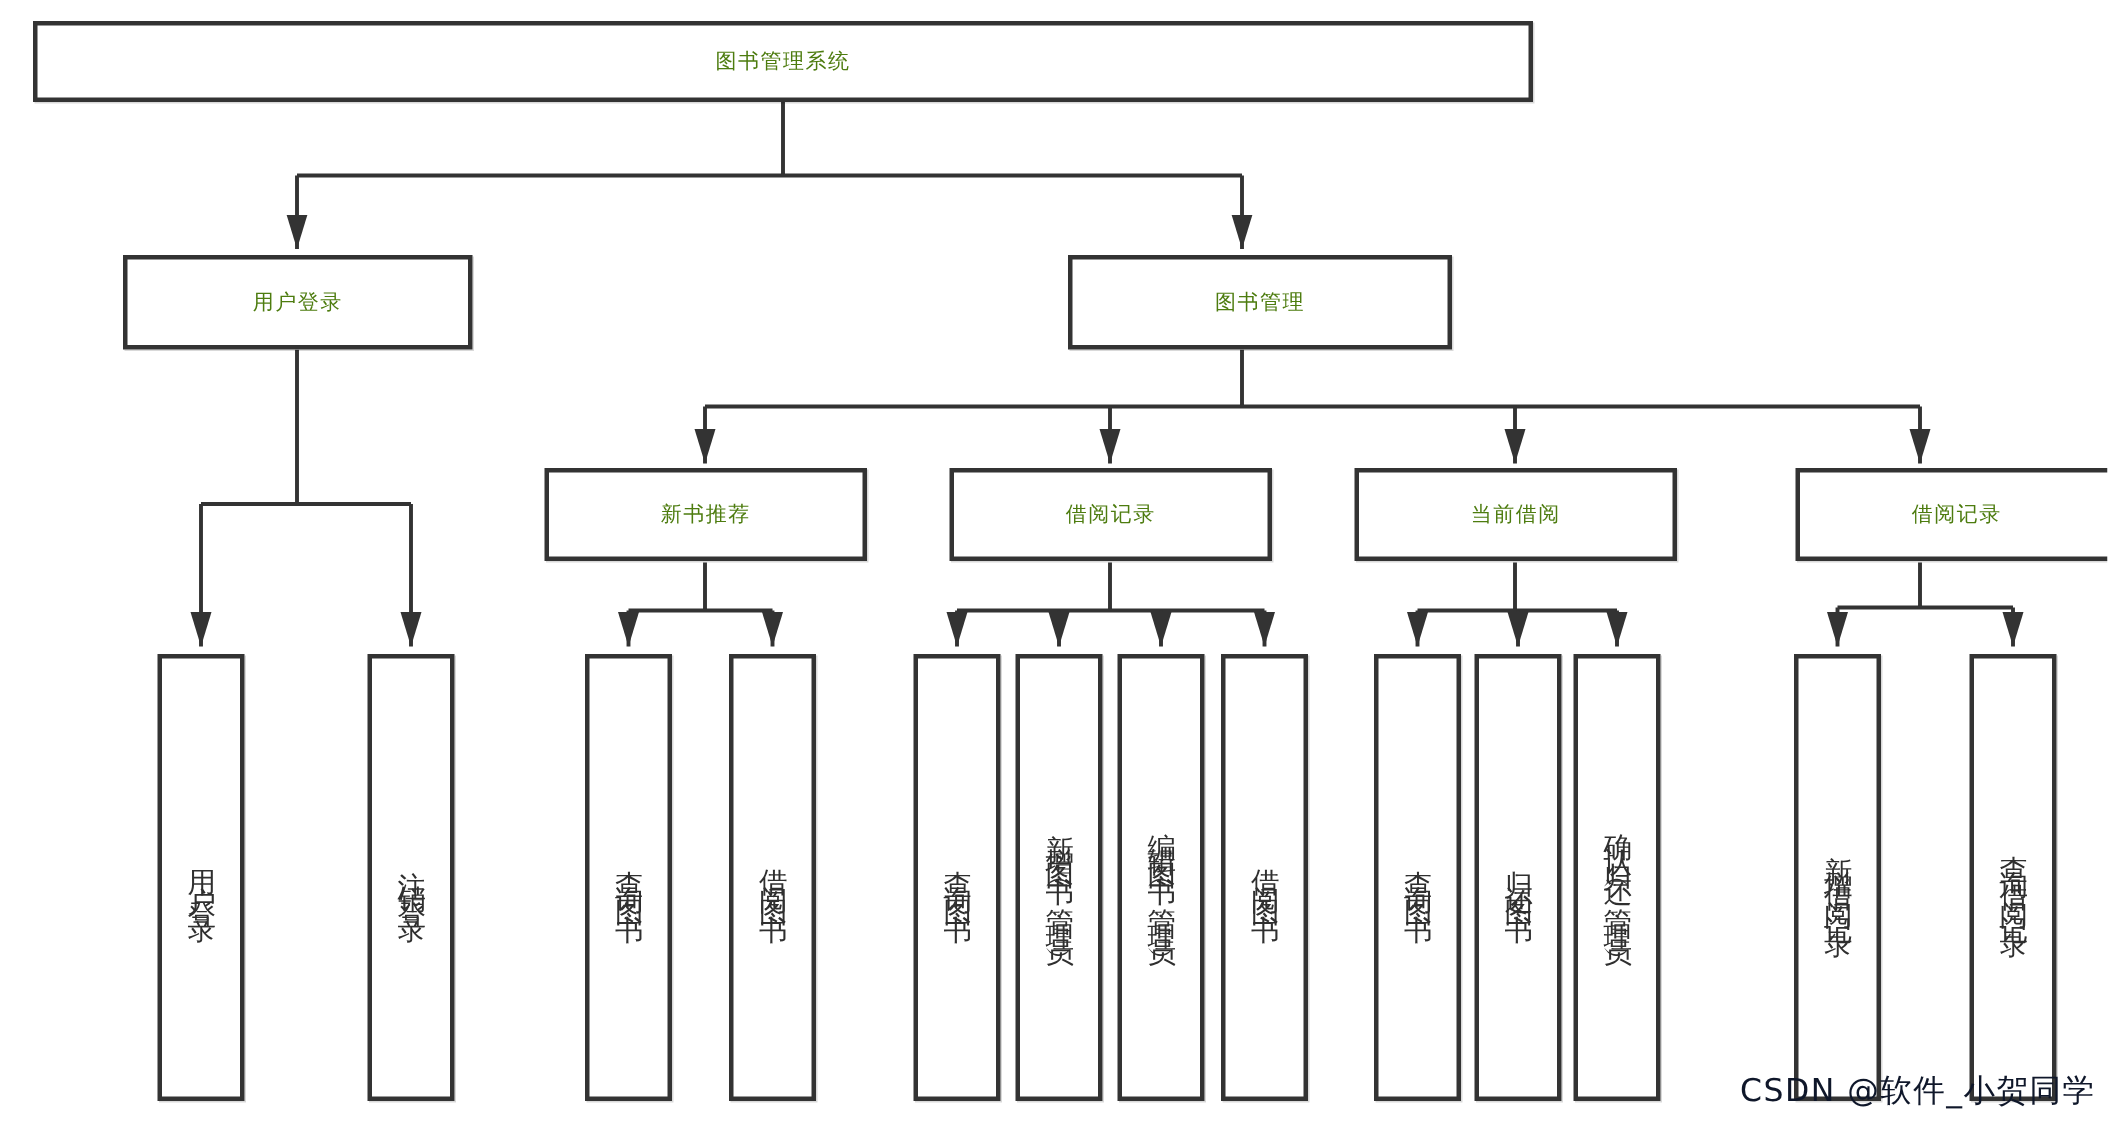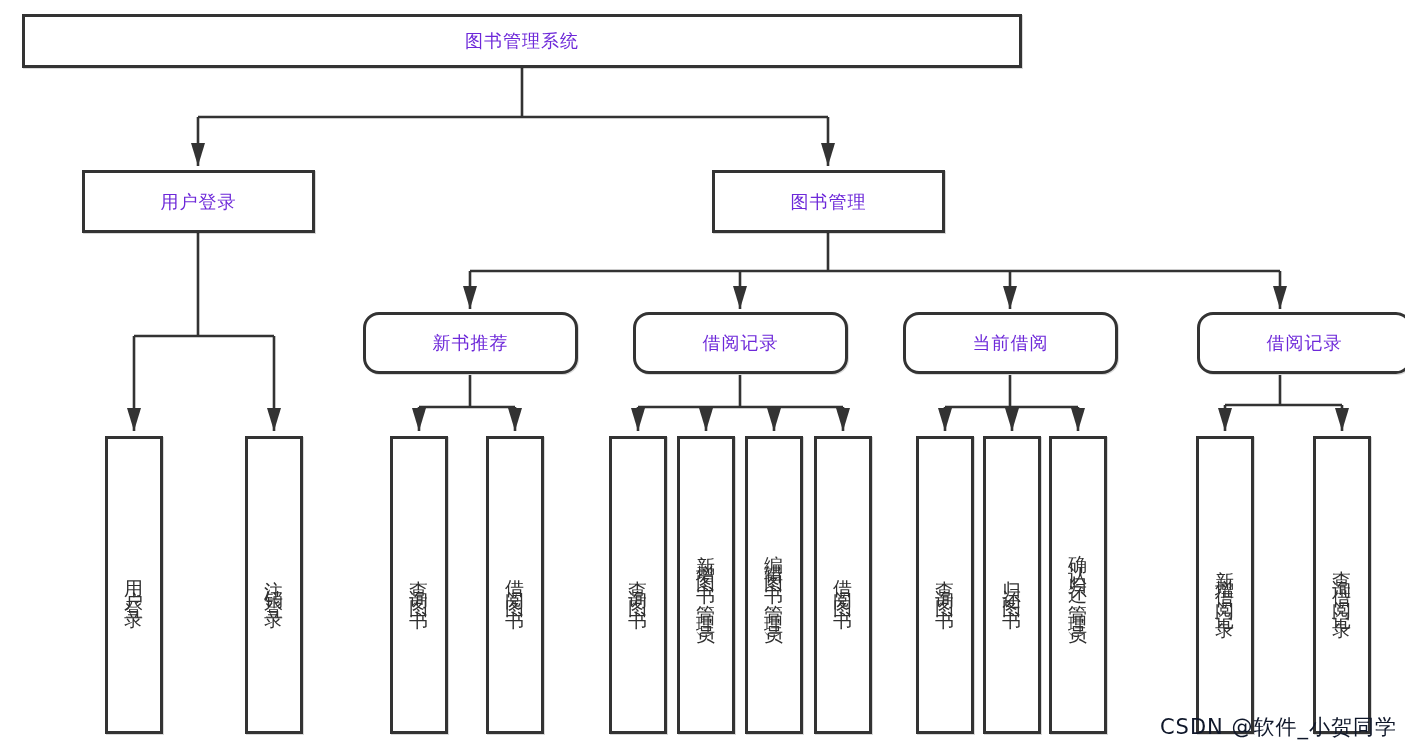--- a/index.html
+++ b/index.html
@@ -10,21 +10,21 @@
     font-family:"DejaVu Sans","Liberation Sans",sans-serif;
     overflow:hidden;
   }
   #connectors{position:absolute;left:0;top:0;width:1405px;height:747px;}
   .hbox{
     position:absolute;
     box-sizing:border-box;
     background:#ffffff;
     border:3px solid #333333;
     display:flex;align-items:center;justify-content:center;
-    font-size:18px;color:#6d28d9;
+    font-size:14px;color:#4d7c0f;
     letter-spacing:1px;
     box-shadow:1px 1px 0 rgba(0,0,0,0.15);
   }
   .vbox{
     position:absolute;
     box-sizing:border-box;
     top:436px;width:58px;height:298px;
     background:#ffffff;
     border:3px solid #333333;
     display:flex;align-items:center;justify-content:center;
@@ -33,22 +33,22 @@
   .vbox span{
     writing-mode:vertical-rl;
     text-orientation:mixed;
     font-size:19px;color:#2f2f2f;
     letter-spacing:10px;
     line-height:1;
     white-space:nowrap;
   }
   .root{left:22px;top:14px;width:1000px;height:54px;}
   .n-userlogin{left:82px;top:170px;width:233px;height:63px;}
-  .n-bookmgmt{left:712px;top:170px;width:233px;height:63px;}
-  .lvl3{top:312px;width:215px;height:62px;border-radius:16px;}
+  .n-bookmgmt{left:712px;top:170px;width:256px;height:63px;}
+  .lvl3{top:312px;width:215px;height:62px;}
   .n-newbook{left:363px;}
   .n-borrow{left:633px;}
   .n-current{left:903px;}
   .n-records{left:1173px;margin-left:24px;}
   .g1a{left:105px;} .g1b{left:245px;}
   .g2a{left:390px;} .g2b{left:486px;}
   .g3a{left:609px;} .g3b{left:677px;} .g3c{left:745px;} .g3d{left:814px;}
   .g4a{left:916px;} .g4b{left:983px;} .g4c{left:1049px;}
   .g5a{left:1196px;} .g5b{left:1313px;}
   #watermark{

